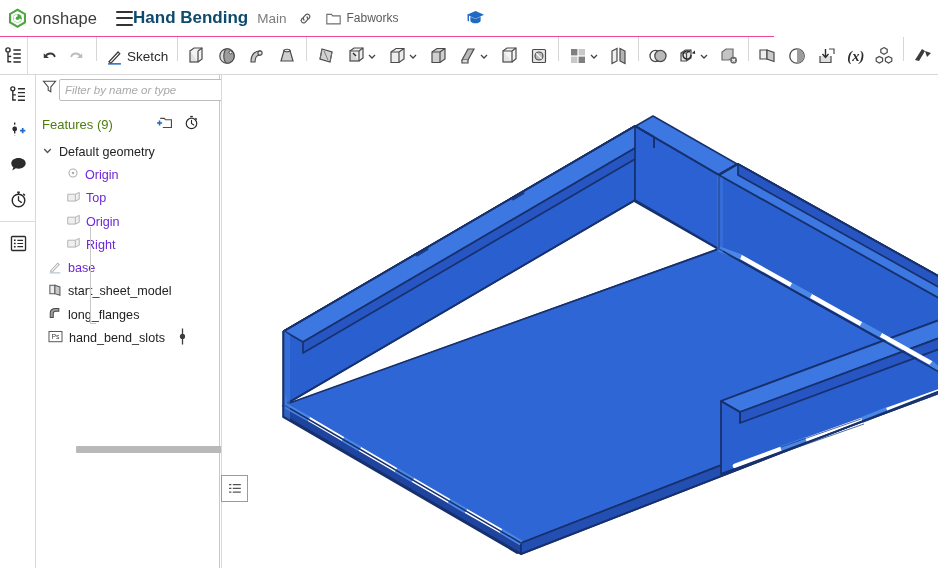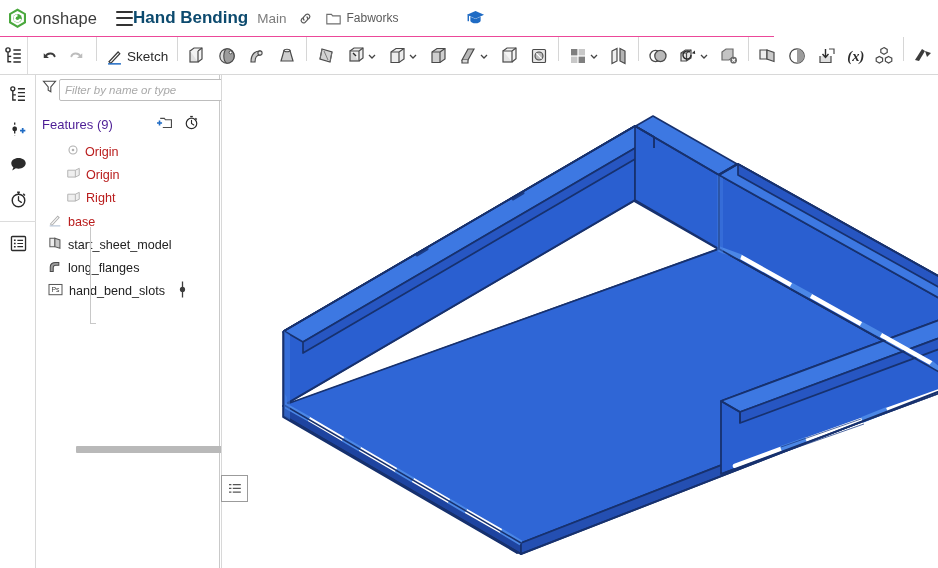--- a/index.html
+++ b/index.html
@@ -60,28 +60,28 @@
     background: #fff; border-right: 1px solid #c9c9c9;
   }
   .filter-row { display: flex; align-items: flex-start; height: 30px; padding: 0 6px; margin-top: 4px; gap: 2px;}
   .filter-input {
     flex: 1; height: 22px; border: 1px solid #bdbdbd; border-radius: 2px;
     font-family: "Liberation Sans", sans-serif; font-size: 11.5px;
     color: #333; padding: 0 5px; font-style: italic; background: #fff;
   }
   .filter-input::placeholder { color: #a9a9a9; font-style: italic; }
   .features-row { display: flex; align-items: center; height: 24px; padding: 0 6px; margin-top: 3px; }
-  .features-title { font-size: 13px; color: #4c1d95; font-weight: normal; }
+  .features-title { font-size: 13px; color: #4d7c0f; font-weight: normal; }
   .feat-tools { margin-left: auto; display: flex; align-items: center; gap: 11px; padding-right: 14px; }
 
   .tree { margin-top: 4px; }
   .tree-row { display: flex; align-items: center; height: 23.3px; padding-left: 6px; cursor: pointer;
      font-size: 12.6px; color: #222; white-space: nowrap; }
   .tree-row .tlabel { margin-left: 6px; }
-  .tree-row.dim .tlabel { color: #b91c1c; }
+  .tree-row.dim .tlabel { color: #6d28d9; }
   .indent1 { padding-left: 12px; text-align: right; }
   .indent2 { padding-left: 31px; }
   .chev { width: 11px; display: inline-block; }
   .tree-guide {
     position: absolute; left: 54px; top: 152px; width: 1px; height: 97px; background: #c8c8c8;
   }
   .tree-guide-foot {
     position: absolute; left: 54px; top: 248px; width: 6px; height: 1px; background: #c8c8c8;
   }
   .rollbar {
@@ -455,31 +455,48 @@
             <path d="M8 5.6 v3.4 l2.4 1.6" fill="none" stroke="#2b2b2b" stroke-width="1.2" stroke-linecap="round"></path>
             <path d="M6.6 1.6 h2.8" stroke="#2b2b2b" stroke-width="1.3" fill="none"></path>
             <path d="M12.2 3.4 l1.4 1.4" stroke="#2b2b2b" stroke-width="1.3" fill="none"></path>
           </svg>
         </span>
       </span>
     </div>
 
     <div class="tree">
 
+      <div class="tree-row">
+        <span class="chev">
+          <svg width="11" height="11" viewBox="0 0 11 11">
+              <path d="M2.2 4 L5.5 7.4 L8.8 4" fill="none" stroke="#555" stroke-width="1.4"></path>
+            </svg>
+        </span>
+        <span class="tlabel">Default geometry</span>
+      </div>
 
       <div class="tree-row dim indent2">
         <span>
           <svg width="12" height="12" viewBox="0 0 12 12">
             <circle cx="6" cy="6" r="4" fill="none" stroke="#b0b0b0" stroke-width="1.1"></circle>
             <circle cx="6" cy="6" r="1.3" fill="#b0b0b0"></circle>
           </svg>
         </span>
         <span class="tlabel">Origin</span>
       </div>
 
+      <div class="tree-row dim indent2">
+        <span>
+          <svg width="13" height="12" viewBox="0 0 14 12">
+            <path d="M0.8 3 L9 3 L13.2 1 L13.2 8.4 L9 10.4 L0.8 10.4 Z" fill="#efefef" stroke="#b0b0b0" stroke-width="1"></path>
+            <path d="M9 3 L9 10.4" stroke="#b0b0b0" stroke-width="1" fill="none"></path>
+          </svg>
+        </span>
+        <span class="tlabel">Top</span>
+      </div>
 
       <div class="tree-row dim indent2">
         <span>
           <svg width="13" height="12" viewBox="0 0 14 12">
             <path d="M0.8 3 L9 3 L13.2 1 L13.2 8.4 L9 10.4 L0.8 10.4 Z" fill="#efefef" stroke="#b0b0b0" stroke-width="1"></path>
             <path d="M9 3 L9 10.4" stroke="#b0b0b0" stroke-width="1" fill="none"></path>
           </svg>
         </span>
         <span class="tlabel">Origin</span>
       </div>

